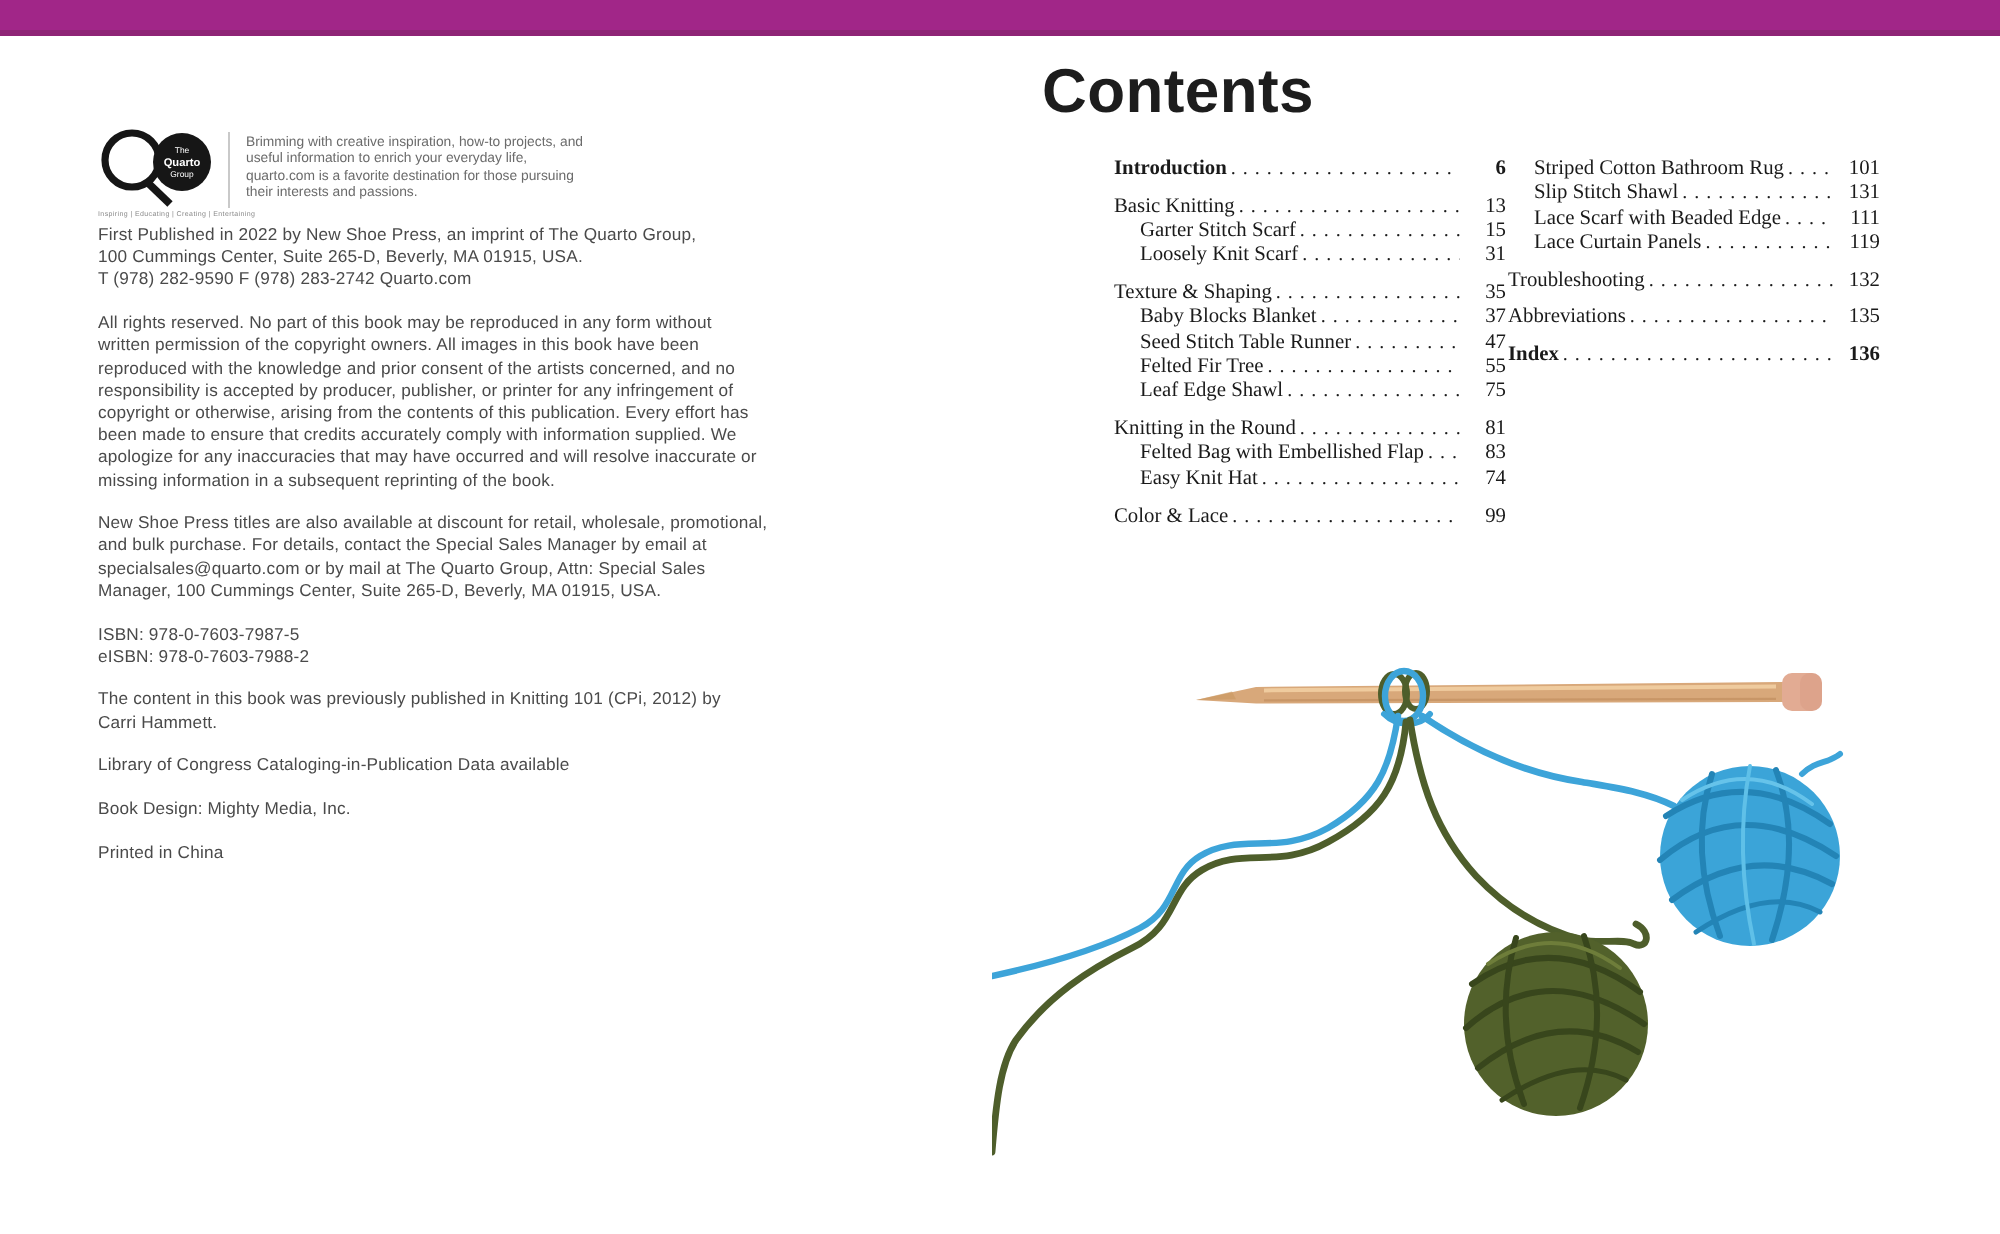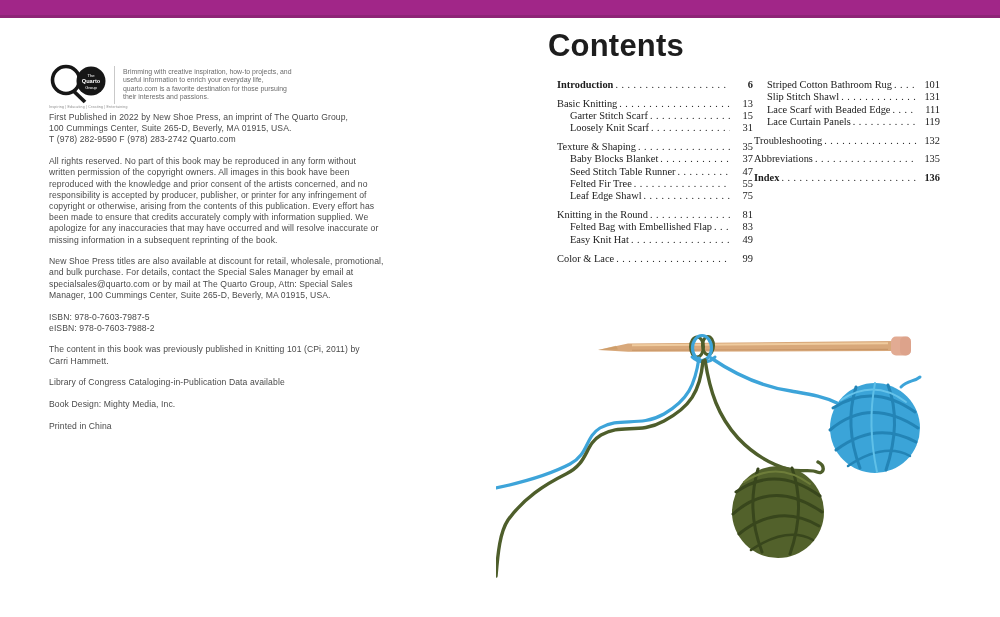--- a/index.html
+++ b/index.html
@@ -18,21 +18,21 @@
   #logo-divider { position:absolute; left:114px; top:66px; height:38px;
     border-left:1px solid #c9c9c9; }
   #tagline { position:absolute; left:123px; top:68px; width:170px;
     font-size:6.9px; line-height:8.3px; color:#6b6b6b; }
 
   #copyright { position:absolute; left:49px; top:112px; width:338px;
     color:#4a4a4a; font-size:8.6px; line-height:11.2px; letter-spacing:0.1px; }
   #copyright p { margin:0 0 10.5px; white-space:pre-line; }
 
   
-  #contents-title { position:absolute; left:548px; top:28px;
+  #contents-title { position:absolute; left:521px; top:28px;
     font-size:31px; font-weight:bold; color:#1d1d1d; letter-spacing:0.2px; }
 
   .toc-col { position:absolute; top:79px; font-family:"Liberation Serif", serif;
     font-size:10.4px; color:#1a1a1a; }
   #toc-left  { left:557px; width:196px; }
   #toc-right { left:754px; width:186px; }
   .toc-group { margin-bottom:6.5px; }
   .toc-row { display:flex; align-items:baseline; line-height:12.3px; }
   .toc-row.indent { padding-left:13px; }
   .toc-row.bold .lbl, .toc-row.bold .pg { font-weight:bold; }
@@ -71,21 +71,21 @@
 copyright or otherwise, arising from the contents of this publication. Every effort has
 been made to ensure that credits accurately comply with information supplied. We
 apologize for any inaccuracies that may have occurred and will resolve inaccurate or
 missing information in a subsequent reprinting of the book.</p>
     <p>New Shoe Press titles are also available at discount for retail, wholesale, promotional,
 and bulk purchase. For details, contact the Special Sales Manager by email at
 specialsales@quarto.com or by mail at The Quarto Group, Attn: Special Sales
 Manager, 100 Cummings Center, Suite 265-D, Beverly, MA 01915, USA.</p>
     <p>ISBN: 978-0-7603-7987-5
 eISBN: 978-0-7603-7988-2</p>
-    <p>The content in this book was previously published in Knitting 101 (CPi, 2011) by
+    <p>The content in this book was previously published in Knitting 101 (CPi, 2012) by
 Carri Hammett.</p>
     <p>Library of Congress Cataloging-in-Publication Data available</p>
     <p>Book Design: Mighty Media, Inc.</p>
     <p>Printed in China</p>
   </div>
 
 <h1 id="contents-title" style="margin:0;">Contents</h1>
 
 <div id="toc-left" class="toc-col">
     <div class="toc-group">
@@ -146,21 +146,21 @@
         <span class="pg">81</span>
       </div>
       <div class="toc-row indent">
         <span class="lbl">Felted Bag with Embellished Flap</span>
         <span class="dots"></span>
         <span class="pg">83</span>
       </div>
       <div class="toc-row indent">
         <span class="lbl">Easy Knit Hat</span>
         <span class="dots"></span>
-        <span class="pg">49</span>
+        <span class="pg">74</span>
       </div>
     </div>
     <div class="toc-group">
       <div class="toc-row">
         <span class="lbl">Color &amp; Lace</span>
         <span class="dots"></span>
         <span class="pg">99</span>
       </div>
     </div>
   </div>

